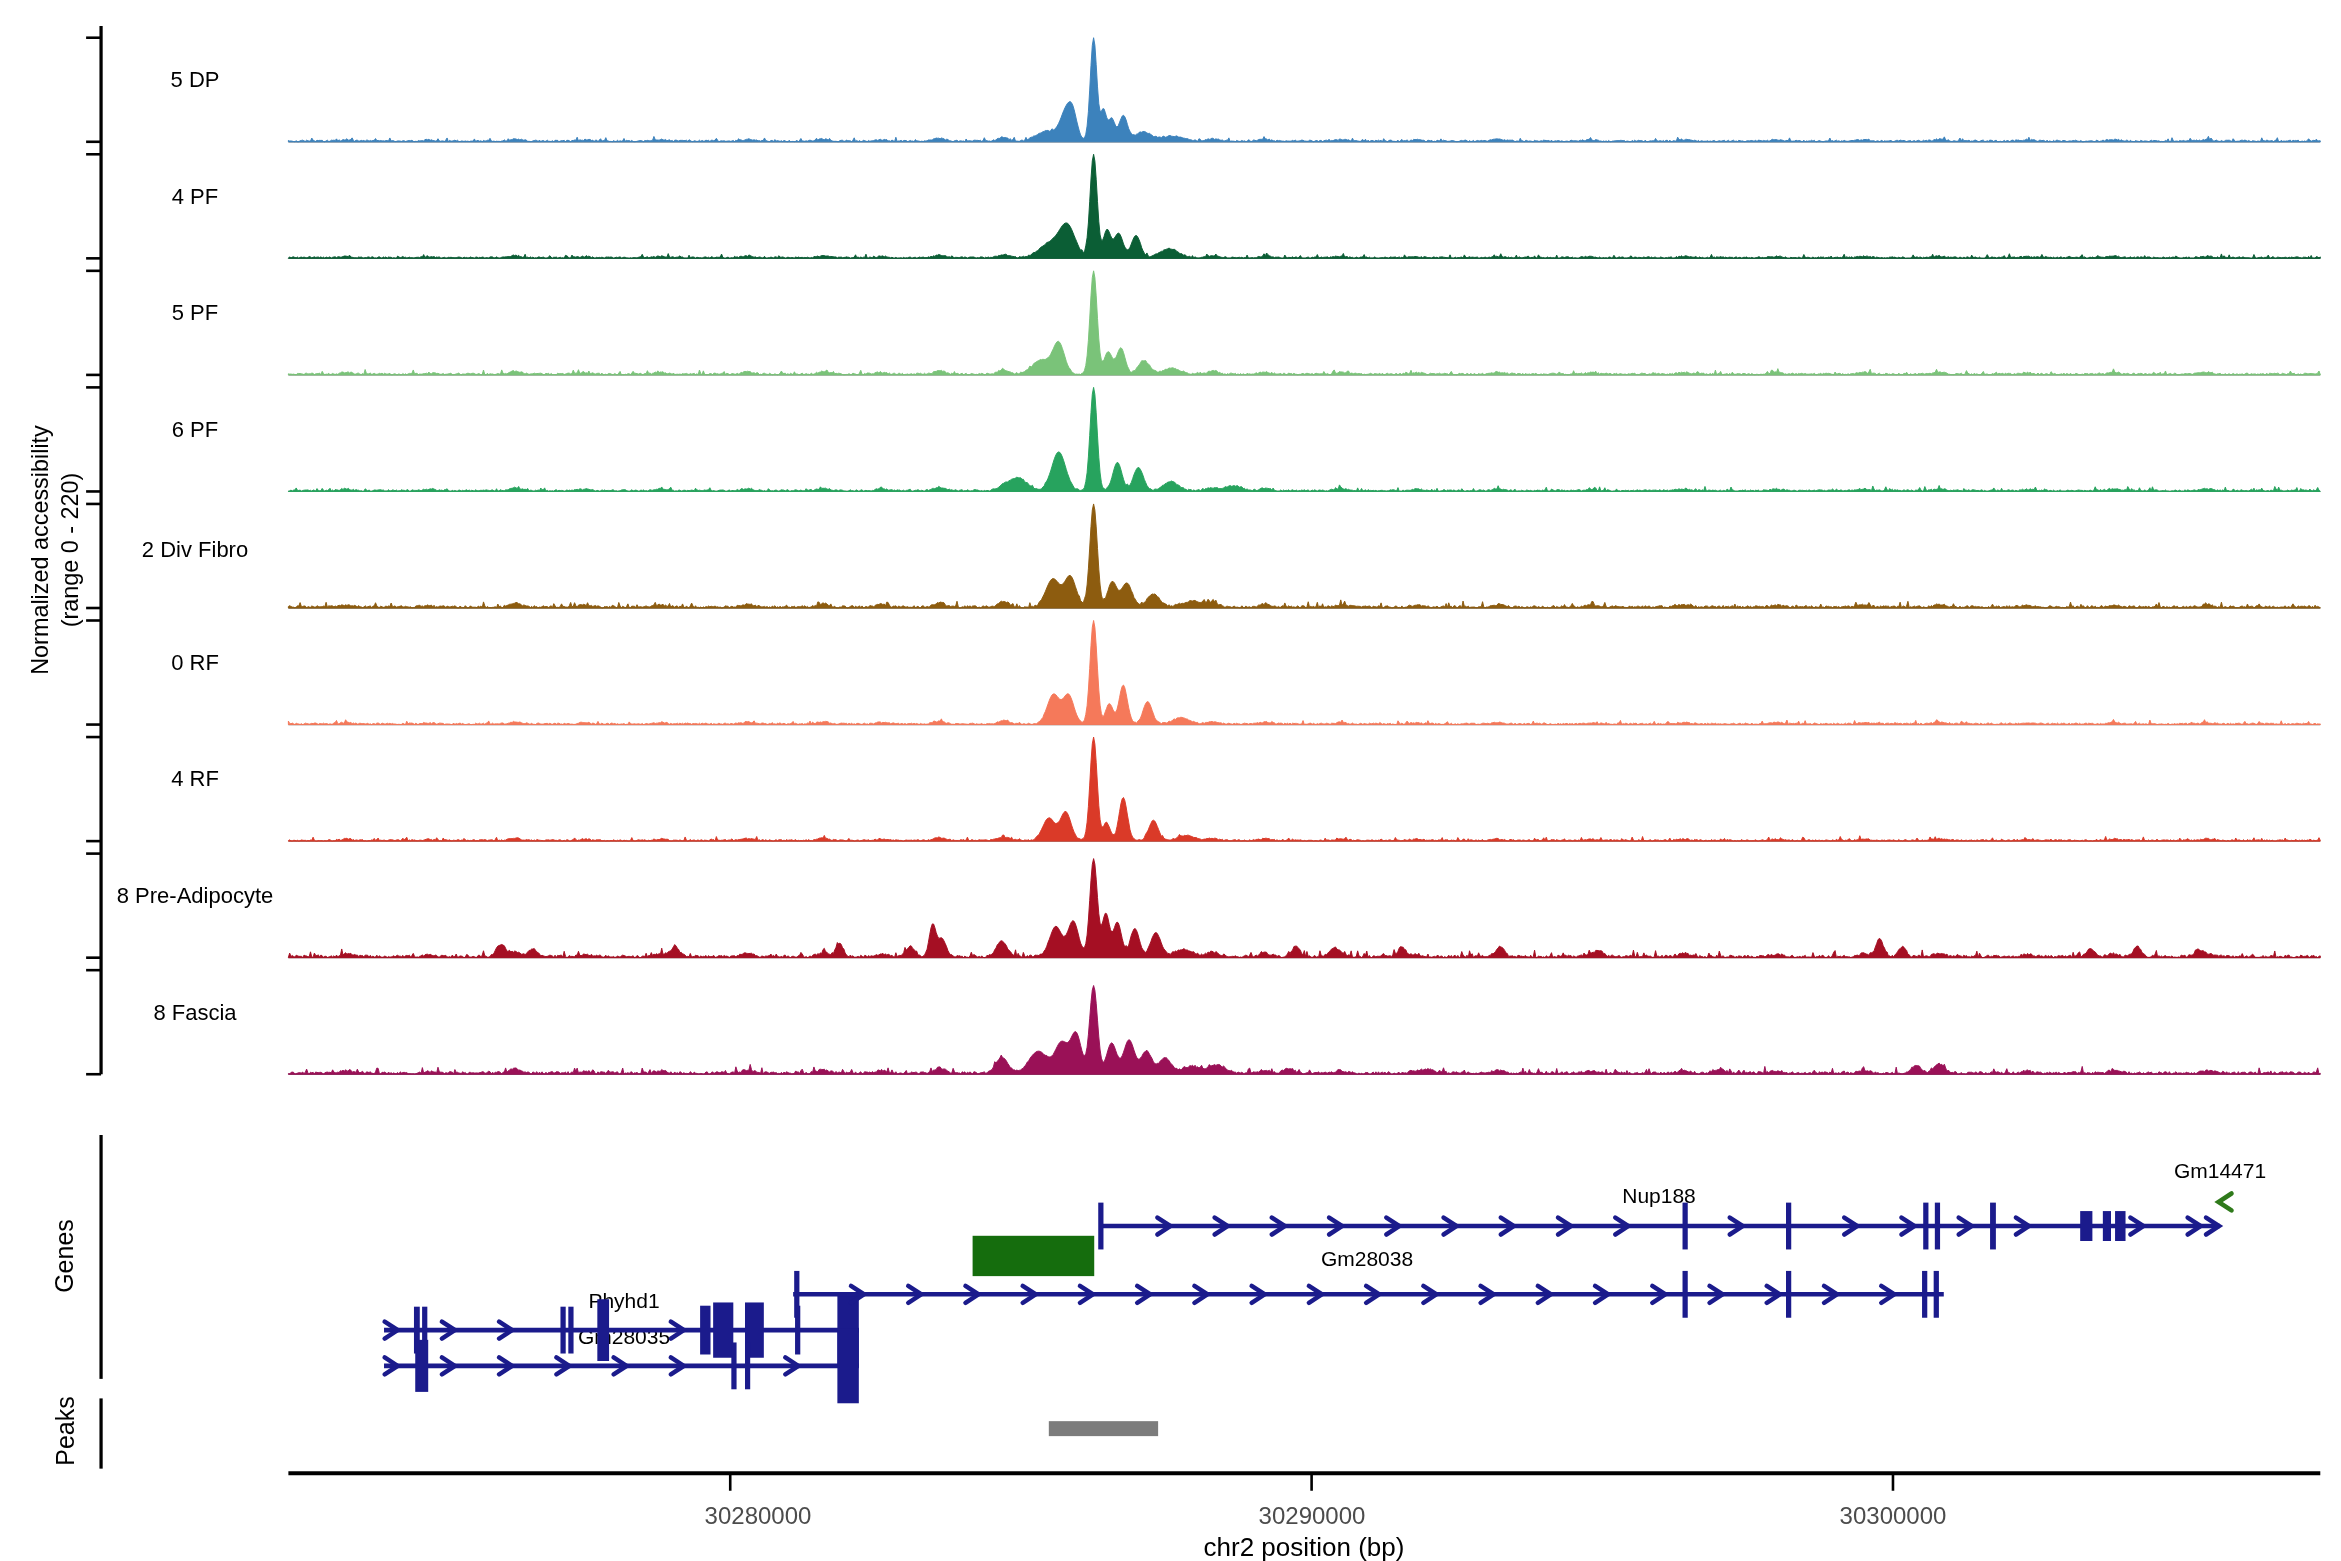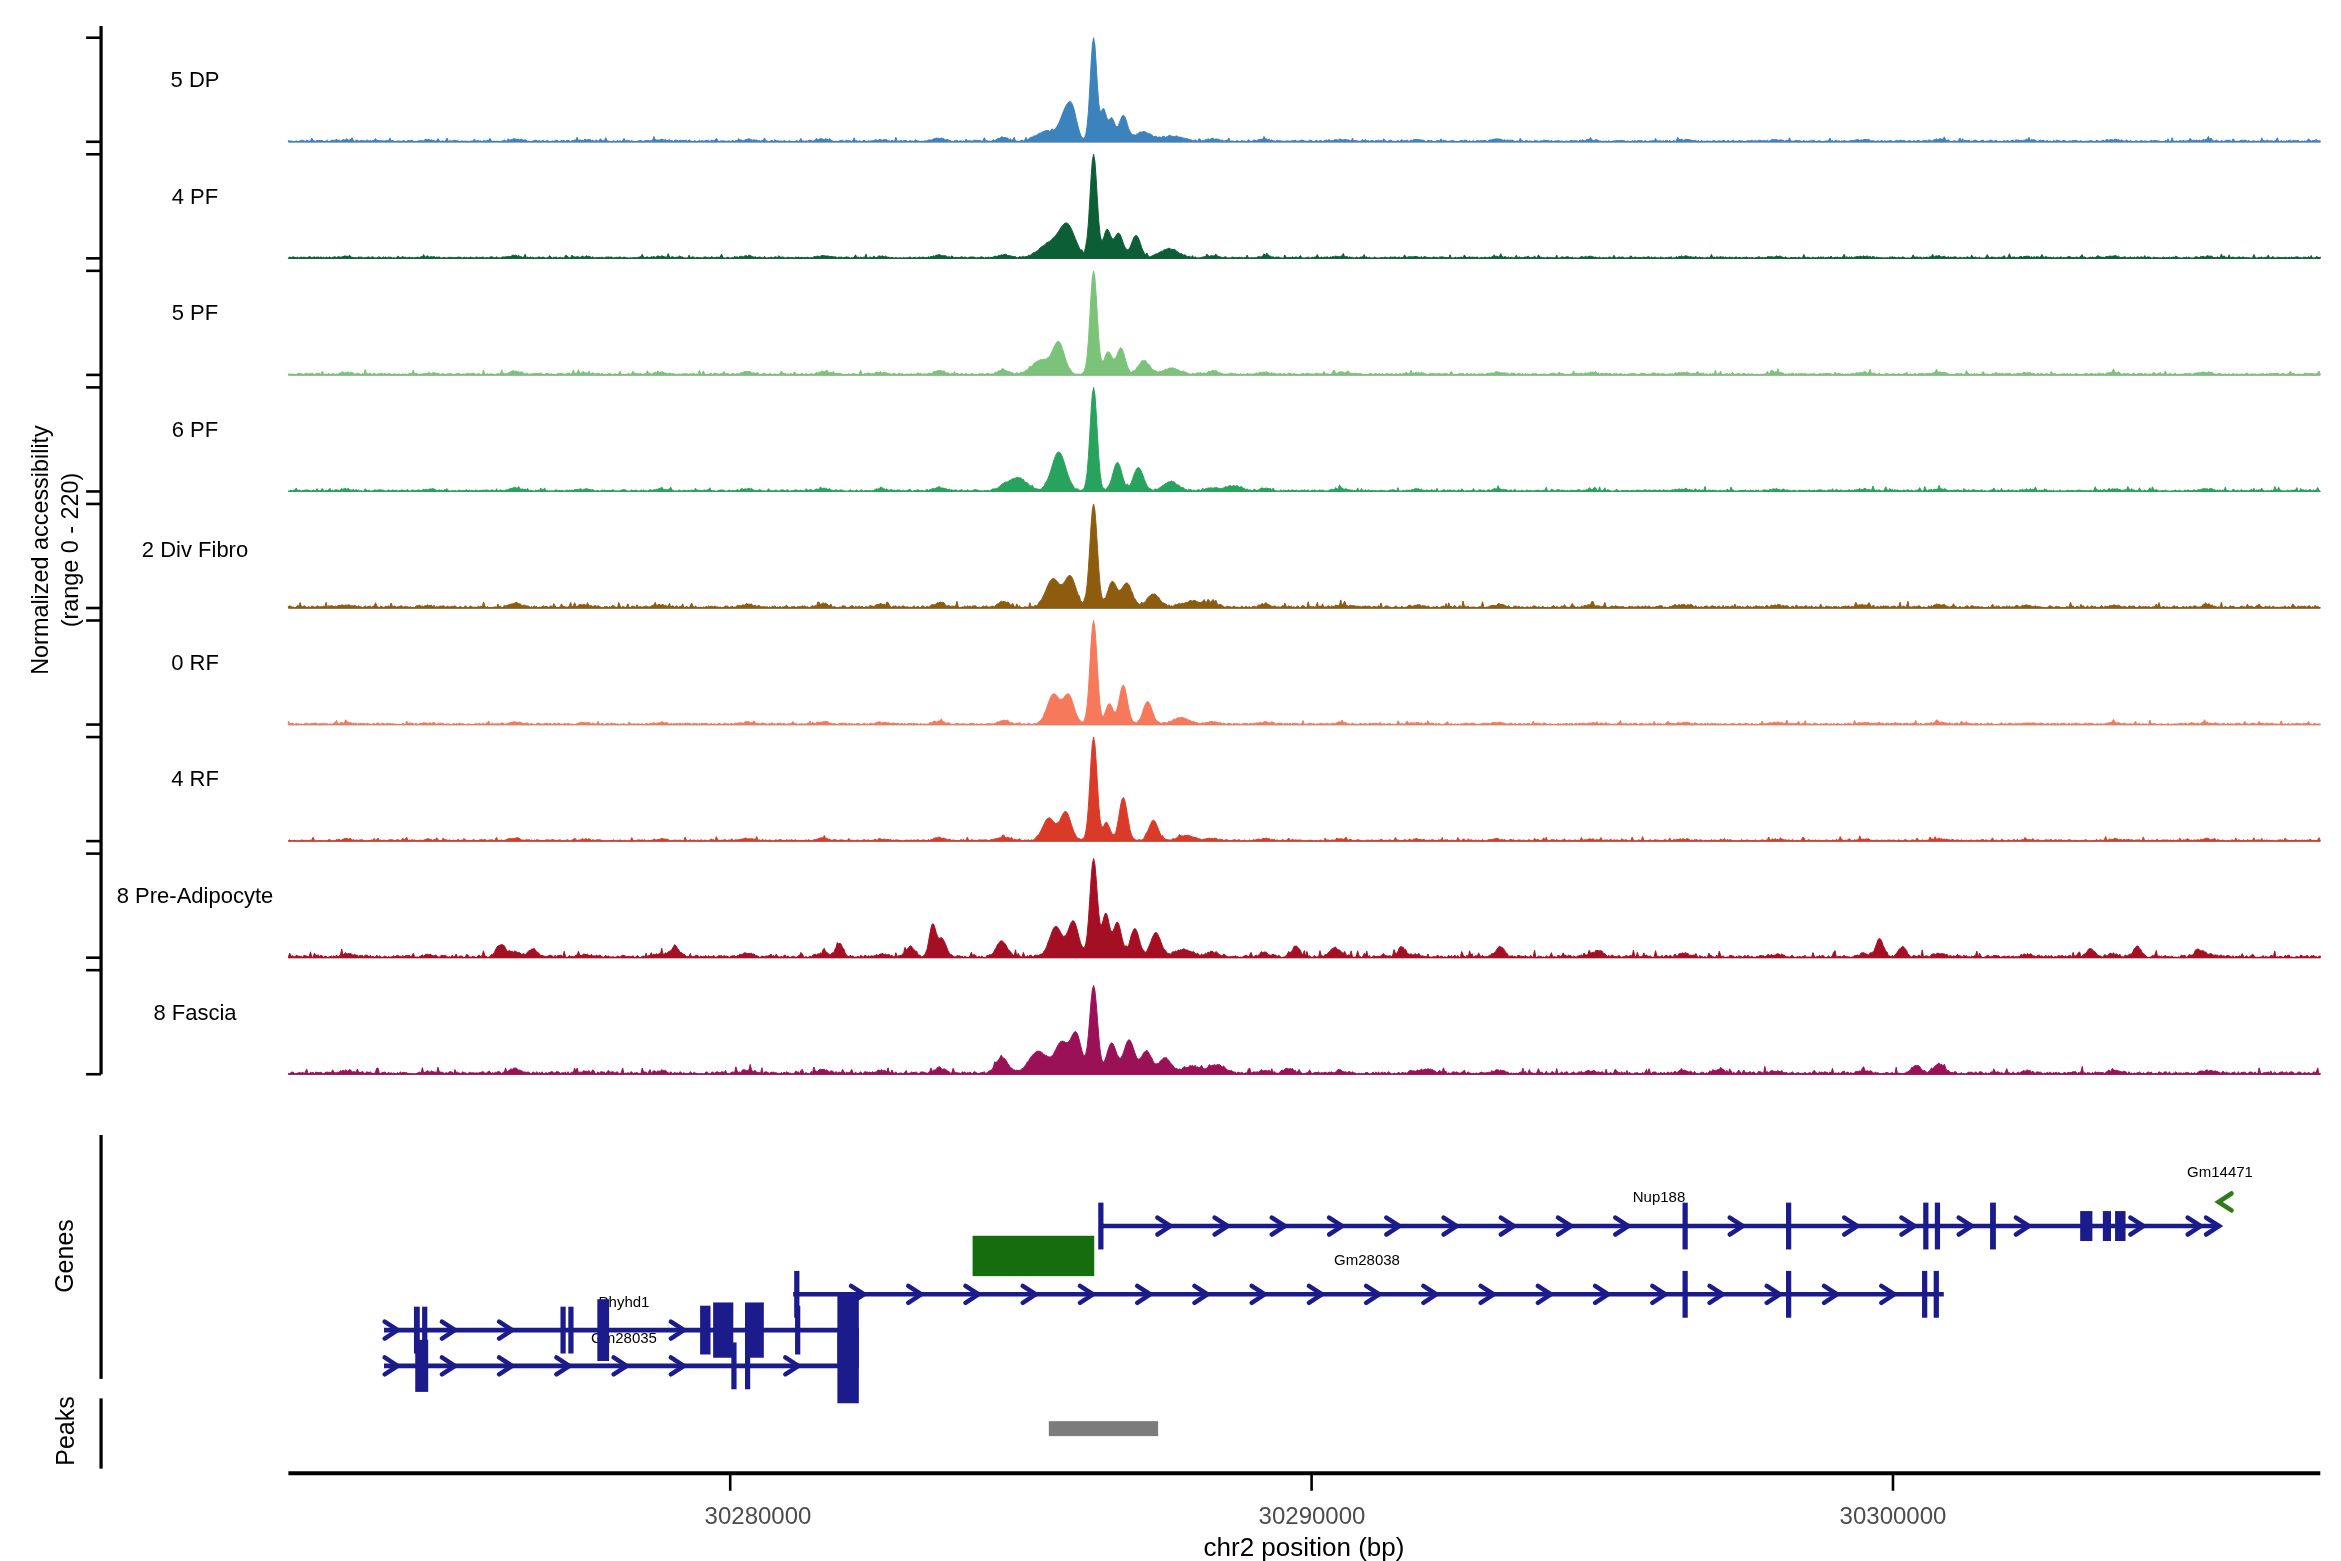--- a/index.html
+++ b/index.html
@@ -1,21 +1,21 @@
 <!DOCTYPE html>
 <html style="font-size:10.4px"><head>
 <meta charset="utf-8">
 <style>
   html,body{margin:0;padding:0;background:#ffffff;}
   .stage{position:relative;width:2342px;height:1561px;background:#ffffff;overflow:hidden;
          font-family:"Liberation Sans", sans-serif;color:#000;}
   .lbl{position:absolute;transform:translate(-50%,-50%);white-space:nowrap;}
   .rot{transform:translate(-50%,-50%) rotate(-90deg);}
   .track-label{font-size:22px;}
-  .gene-label{font-size:15px;text-align:center;}
+  .gene-label{font-size:21px;text-align:center;}
   .tick-label{font-size:24px;color:#4c4c4c;}
   .axis-title{font-size:26px;}
   .section-label{font-size:25px;}
   .ylab{font-size:23.4px;text-align:center;line-height:1.3;}
   svg#plot-canvas{position:absolute;left:0;top:0;pointer-events:none;}
 </style>
 </head>
 <body>
 
 <div class="stage">

